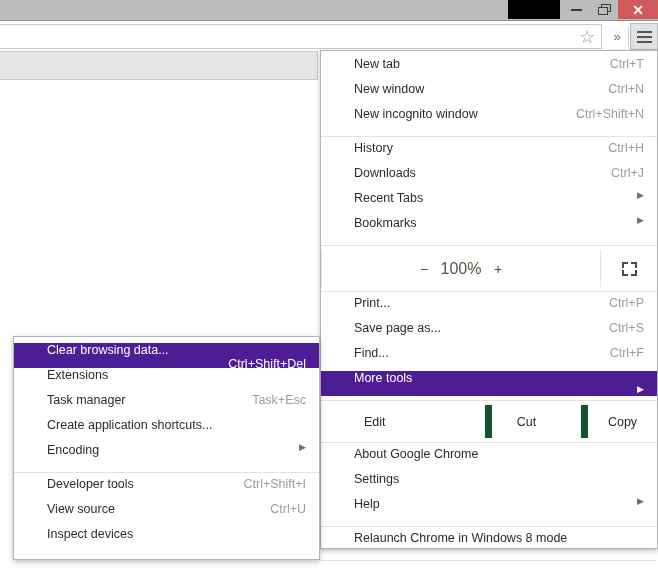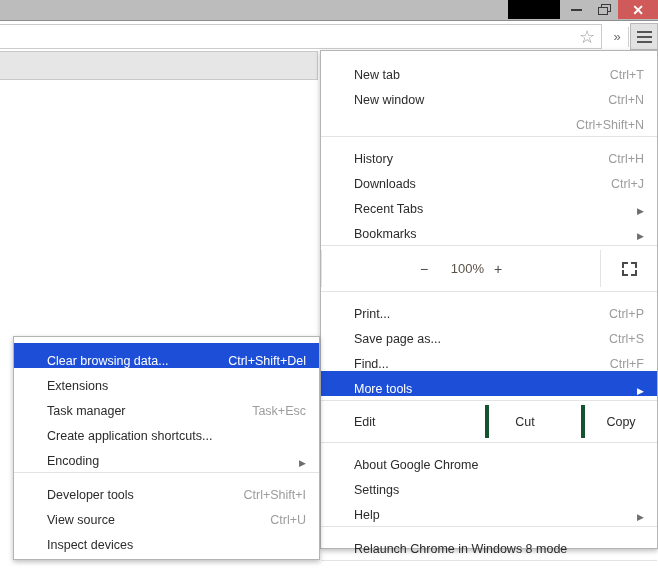--- a/index.html
+++ b/index.html
@@ -85,34 +85,34 @@
     box-shadow: 0 2px 5px rgba(0,0,0,0.26);
     font-size: 12.5px;
     color: #2b2b2b;
   }
   #main-menu { left: 320px; top: 50px; width: 338px; height: 499px; }
   #sub-menu  { left: 13px;  top: 336px; width: 307px; height: 224px; z-index: 5; }
 
   .mi {
     position: relative;
     height: 25px;
-    display: flex; align-items: flex-end;
+    display: flex; align-items: flex-start;
     padding: 0 13px 0 33px;
     white-space: nowrap;
     cursor: default;
   }
   .mi .label { flex: 0 0 auto; }
   .mi .accel {
     margin-left: auto; color: #9c9c9c; padding-left: 20px;
   }
   .mi .arrow {
     margin-left: auto; color: #6e6e6e; font-size: 9px; line-height: 9px;
     padding-left: 20px;
   }
-  .mi.selected { background: #1d4ed8; color: #ffffff; }
+  .mi.selected { background: #4c1d95; color: #ffffff; flex-direction: column; }
   .mi.selected .accel { color: #ffffff; }
   .mi.selected .arrow { color: #ffffff; }
 
   .sep { height: 1px; background: #e3e3e3; margin: 4px 0; }
 
   
   .row-split {
     display: flex; height: 37px; align-items: stretch;
   }
   .row-split .cell {
@@ -120,37 +120,37 @@
     border-left: 1px solid #e3e3e3;
   }
   .row-split .cell.first {
     border-left: none; justify-content: flex-start; padding-left: 33px;
   }
   .zoom-label { flex: 0 0 170px; }
   .zoom-ctrl { flex: 1 1 auto; gap: 0; }
   .zoom-minus, .zoom-plus {
     width: 28px; text-align: center; color: #4a4a4a; font-size: 14px;
   }
-  .zoom-pct { width: 46px; text-align: right; color: #5b5248; font-size: 13px; }
+  .zoom-pct { width: 46px; text-align: center; color: #5b5248; font-size: 16px; }
   .zoom-full { flex: 0 0 57px; }
   .fs-icon { position: relative; width: 15px; height: 14px; }
   .fs-icon span { position: absolute; width: 6px; height: 6px; }
   .fs-icon .c1 { left:0; top:0; border-left:2px solid #4a4a4a; border-top:2px solid #4a4a4a; }
   .fs-icon .c2 { right:0; top:0; border-right:2px solid #4a4a4a; border-top:2px solid #4a4a4a; }
   .fs-icon .c3 { left:0; bottom:0; border-left:2px solid #4a4a4a; border-bottom:2px solid #4a4a4a; }
   .fs-icon .c4 { right:0; bottom:0; border-right:2px solid #4a4a4a; border-bottom:2px solid #4a4a4a; }
 
   
   .edit-row { display: flex; height: 33px; align-items: stretch; }
   .edit-row .cell {
     display: flex; align-items: center; justify-content: center;
-    border-left: 4px solid #14532d;
+    border-left: 7px solid #14532d;
   }
   .edit-row .cell.first {
-    border-left: none; justify-content: flex-start; padding-left: 33px;
+    border-left: none; justify-content: flex-start; padding-left: 43px;
   }
   .edit-label { flex: 0 0 164px; }
   .edit-cut   { flex: 1 1 0; }
   .edit-copy  { flex: 1 1 0; margin-left: 20px; }
   .edit-paste { flex: 1 1 0; }
 </style>
 </head>
 <body>
 
 <div id="root">
@@ -195,20 +195,21 @@
     <div>
       <div class="mi">
         <span class="label">New tab</span>
         <span class="accel">Ctrl+T</span>
       </div>
       <div class="mi">
         <span class="label">New window</span>
         <span class="accel">Ctrl+N</span>
       </div>
       <div class="mi">
+        <span class="label">New incognito window</span>
         <span class="accel">Ctrl+Shift+N</span>
       </div>
     </div>
 
     <div class="sep"></div>
 
     <div>
       <div class="mi">
         <span class="label">History</span>
         <span class="accel">Ctrl+H</span>

